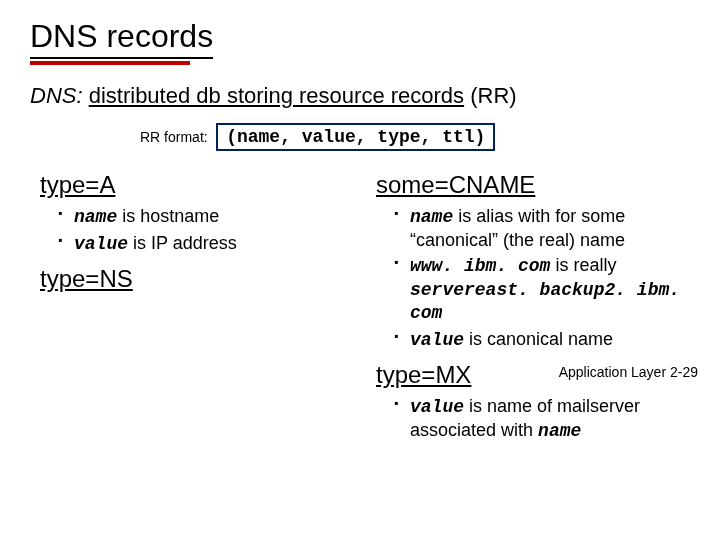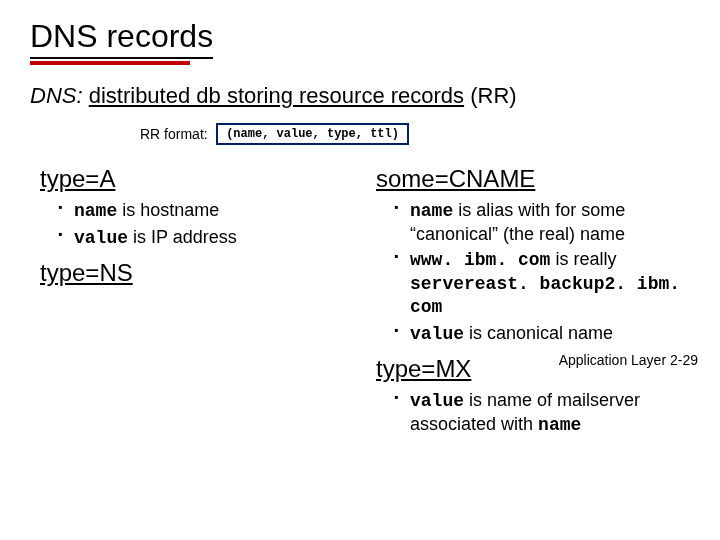--- a/index.html
+++ b/index.html
@@ -47,21 +47,21 @@
   .rr-label {
     font-size: 14px;
     display: inline-block;
     vertical-align: middle;
   }
   .rr-box {
     display: inline-block;
     border: 2px solid #002060;
     padding: 2px 8px;
     font-family: "Courier New", monospace;
-    font-size: 12px;
+    font-size: 18px;
     font-weight: bold;
     vertical-align: middle;
     margin-left: 4px;
   }
   .cols {
     display: flex;
     gap: 22px;
     margin-left: 10px;
   }
   .col { flex: 1; }
@@ -83,25 +83,25 @@
     padding-left: 16px;
   }
   ul.b li::before {
     content: "▪";
     position: absolute;
     left: 0;
     top: 1px;
     color: #000;
     font-size: 12px;
   }
-  .mono { font-family: "Courier New", monospace; font-weight: bold; }
+  .mono { font-family: "Courier New", monospace; font-weight: bold; font-style: italic; }
   .footer {
     position: absolute;
     right: 22px;
-    bottom: 24px;
+    bottom: 12px;
     font-size: 14px;
   }
 </style>
 </head>
 <body>
 <div class="slide">
 
 <div>
   <span class="title">DNS records</span>
   <div class="title-rule"></div>

